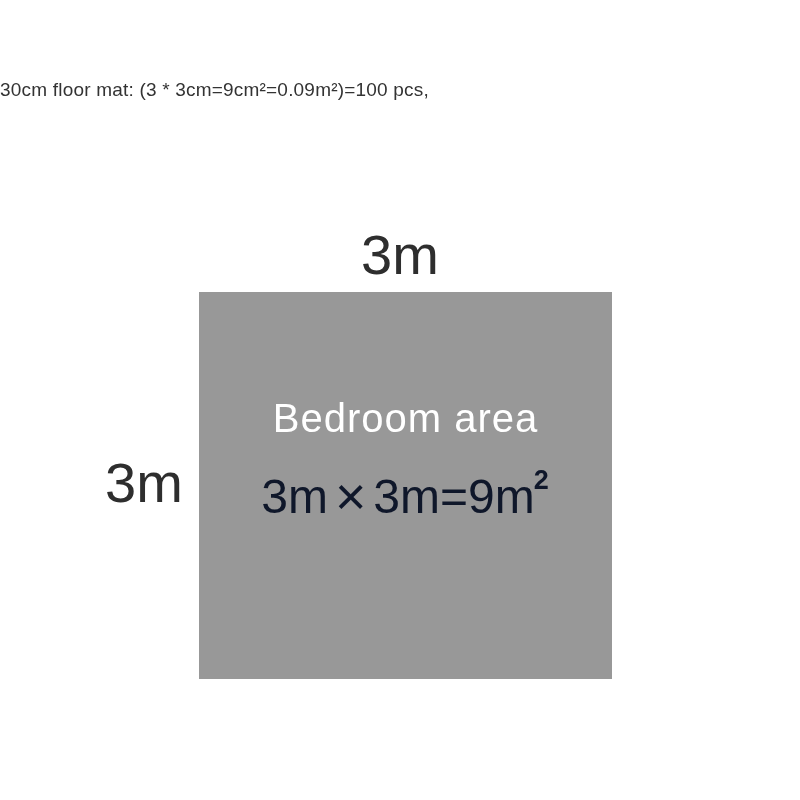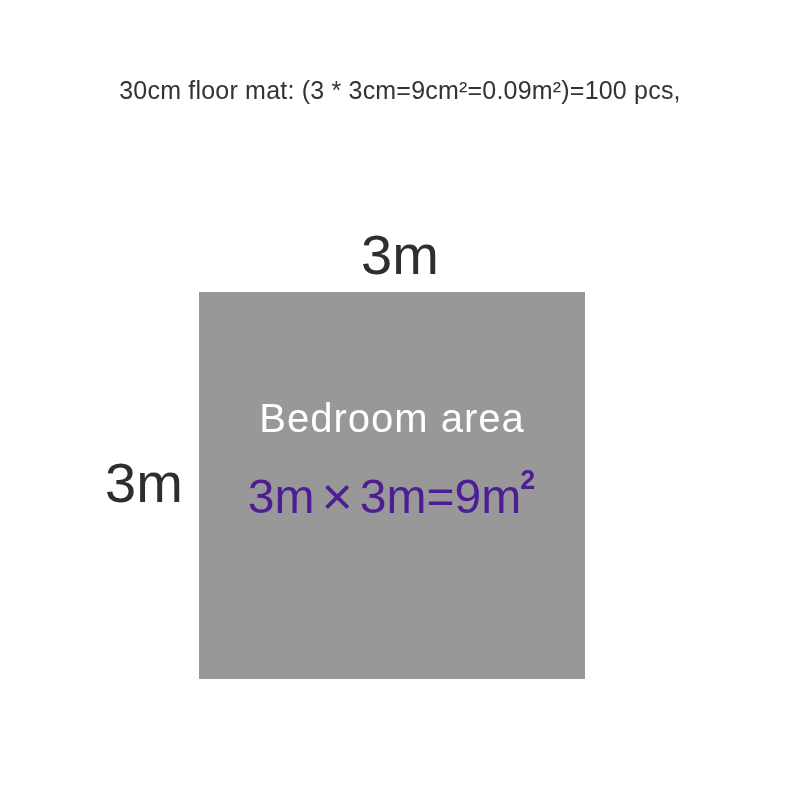--- a/index.html
+++ b/index.html
@@ -13,22 +13,22 @@
     height: 800px;
     background: #ffffff;
     overflow: hidden;
     font-family: "Liberation Sans", sans-serif;
   }
   .caption {
     position: absolute;
     top: 70px;
     left: 0;
     width: 100%;
-    text-align: center;
-    font-size: 25px;
+    text-align: left;
+    font-size: 19px;
     line-height: 40px;
     color: #333333;
     letter-spacing: 0.2px;
   }
   .dim-label {
     position: absolute;
     color: #2e2e2e;
     font-size: 56px;
     line-height: 1;
     white-space: nowrap;
@@ -45,39 +45,40 @@
     width: 70px;
     text-align: center;
   }
   .square {
     position: absolute;
     left: 199px;
     top: 292px;
     width: 386px;
     height: 387px;
     background: #989898;
+    padding-left: 27px;
   }
   .area-name {
     position: absolute;
     top: 106px;
     left: 0;
     width: 100%;
     text-align: center;
     color: #ffffff;
     font-size: 40px;
     line-height: 1;
     letter-spacing: 1px;
   }
   .formula {
     position: absolute;
     top: 178px;
     left: 0;
     width: 100%;
     text-align: center;
-    color: #4c1d95;
+    color: #0f172a;
     font-size: 48px;
     line-height: 1;
     white-space: nowrap;
   }
   .formula .times {
     font-size: 1.12em;
     margin: 0 7px;
     vertical-align: -2px;
   }
   .formula .exponent {

